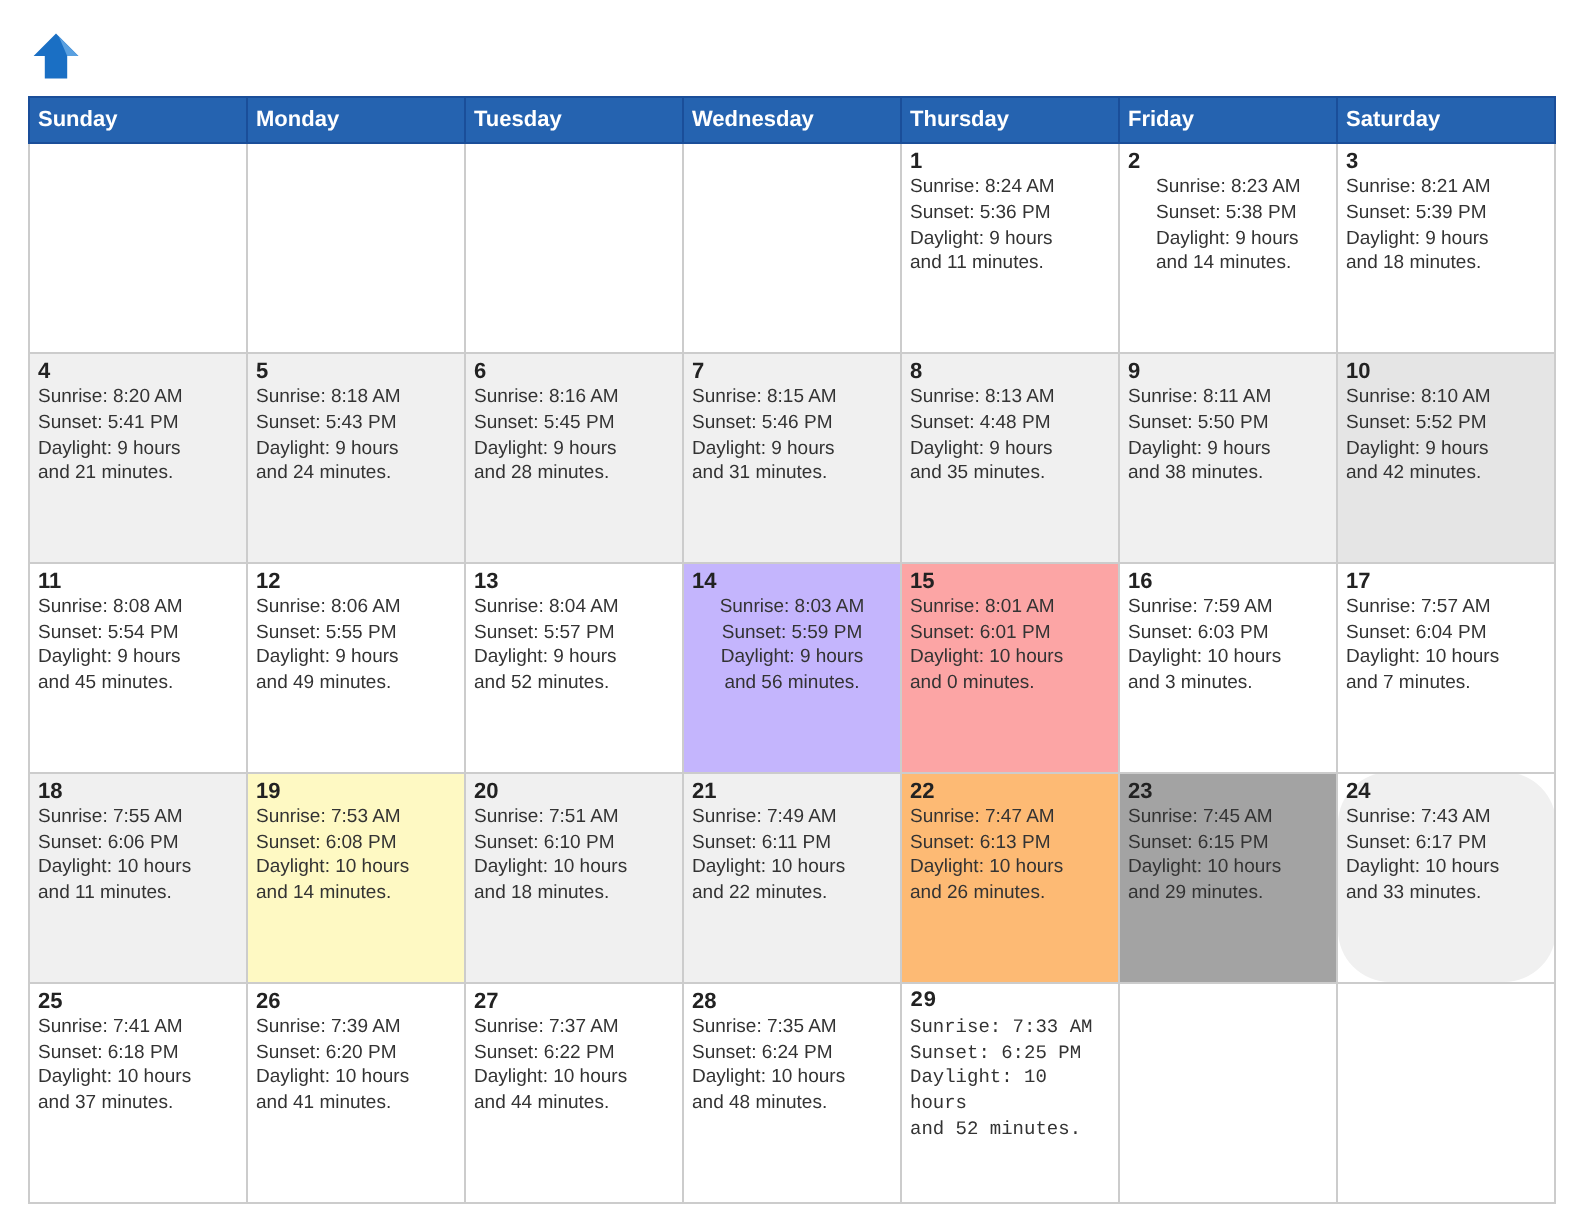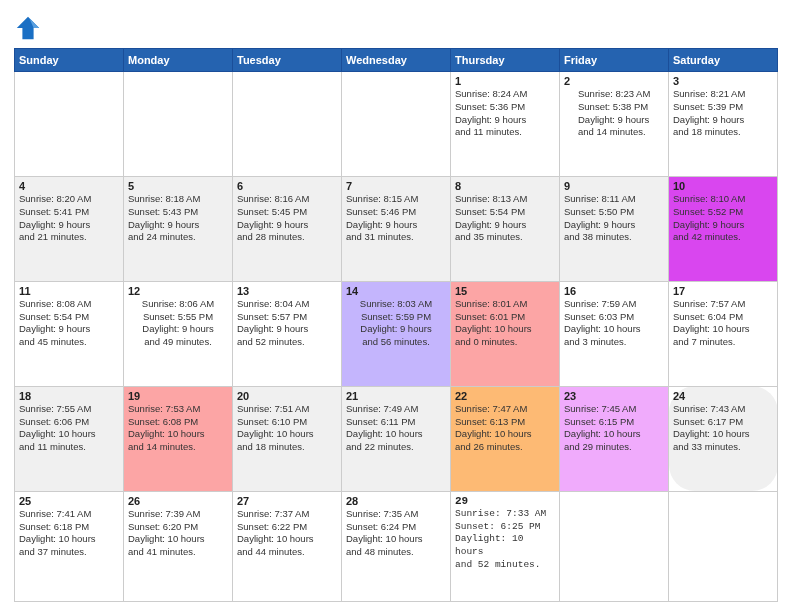--- a/index.html
+++ b/index.html
@@ -193,50 +193,50 @@
           <td style="background: rgb(240, 240, 240);">
             <span class="day-number">7</span>
             <div class="day-info" style="white-space: pre-line;">Sunrise: 8:15 AM
 Sunset: 5:46 PM
 Daylight: 9 hours
 and 31 minutes.</div>
           </td>
           <td style="background: rgb(240, 240, 240);">
             <span class="day-number">8</span>
             <div class="day-info" style="white-space: pre-line;">Sunrise: 8:13 AM
-Sunset: 5:54 PM
+Sunset: 4:48 PM
 Daylight: 9 hours
 and 35 minutes.</div>
           </td>
           <td style="background: rgb(240, 240, 240);">
             <span class="day-number">9</span>
             <div class="day-info" style="white-space: pre-line;">Sunrise: 8:11 AM
 Sunset: 5:50 PM
 Daylight: 9 hours
 and 38 minutes.</div>
           </td>
-          <td style="background: #d946ef;">
+          <td style="background: #e5e5e5;">
             <span class="day-number">10</span>
             <div class="day-info" style="white-space: pre-line;">Sunrise: 8:10 AM
 Sunset: 5:52 PM
 Daylight: 9 hours
 and 42 minutes.</div>
           </td>
         </tr>
         <tr class="row-odd">
           <td style="background: rgb(255, 255, 255);">
             <span class="day-number">11</span>
             <div class="day-info" style="white-space: pre-line;">Sunrise: 8:08 AM
 Sunset: 5:54 PM
 Daylight: 9 hours
 and 45 minutes.</div>
           </td>
           <td style="background: rgb(255, 255, 255);">
             <span class="day-number">12</span>
-            <div class="day-info" style="white-space: pre-line; text-align: center;">Sunrise: 8:06 AM
+            <div class="day-info" style="white-space: pre-line;">Sunrise: 8:06 AM
 Sunset: 5:55 PM
 Daylight: 9 hours
 and 49 minutes.</div>
           </td>
           <td style="background: rgb(255, 255, 255);">
             <span class="day-number">13</span>
             <div class="day-info" style="white-space: pre-line;">Sunrise: 8:04 AM
 Sunset: 5:57 PM
 Daylight: 9 hours
 and 52 minutes.</div>
@@ -271,21 +271,21 @@
           </td>
         </tr>
         <tr class="row-even">
           <td style="background: rgb(240, 240, 240);">
             <span class="day-number">18</span>
             <div class="day-info" style="white-space: pre-line;">Sunrise: 7:55 AM
 Sunset: 6:06 PM
 Daylight: 10 hours
 and 11 minutes.</div>
           </td>
-          <td style="background: #fca5a5;">
+          <td style="background: #fef9c3;">
             <span class="day-number">19</span>
             <div class="day-info" style="white-space: pre-line;">Sunrise: 7:53 AM
 Sunset: 6:08 PM
 Daylight: 10 hours
 and 14 minutes.</div>
           </td>
           <td style="background: rgb(240, 240, 240);">
             <span class="day-number">20</span>
             <div class="day-info" style="white-space: pre-line;">Sunrise: 7:51 AM
 Sunset: 6:10 PM
@@ -299,21 +299,21 @@
 Daylight: 10 hours
 and 22 minutes.</div>
           </td>
           <td style="background: #fdba74;">
             <span class="day-number">22</span>
             <div class="day-info" style="white-space: pre-line;">Sunrise: 7:47 AM
 Sunset: 6:13 PM
 Daylight: 10 hours
 and 26 minutes.</div>
           </td>
-          <td style="background: #f0abfc;">
+          <td style="background: #a3a3a3;">
             <span class="day-number">23</span>
             <div class="day-info" style="white-space: pre-line;">Sunrise: 7:45 AM
 Sunset: 6:15 PM
 Daylight: 10 hours
 and 29 minutes.</div>
           </td>
           <td style="background: rgb(240, 240, 240); border-radius: 26px;">
             <span class="day-number">24</span>
             <div class="day-info" style="white-space: pre-line;">Sunrise: 7:43 AM
 Sunset: 6:17 PM

